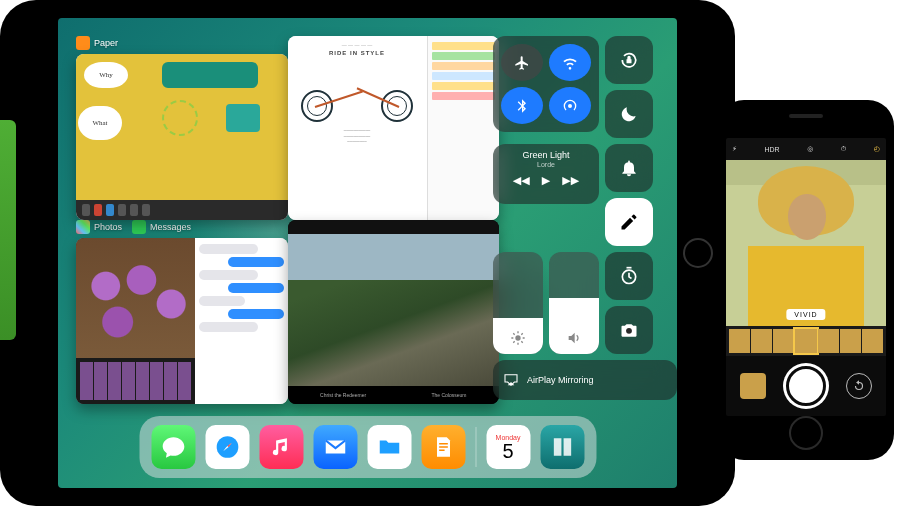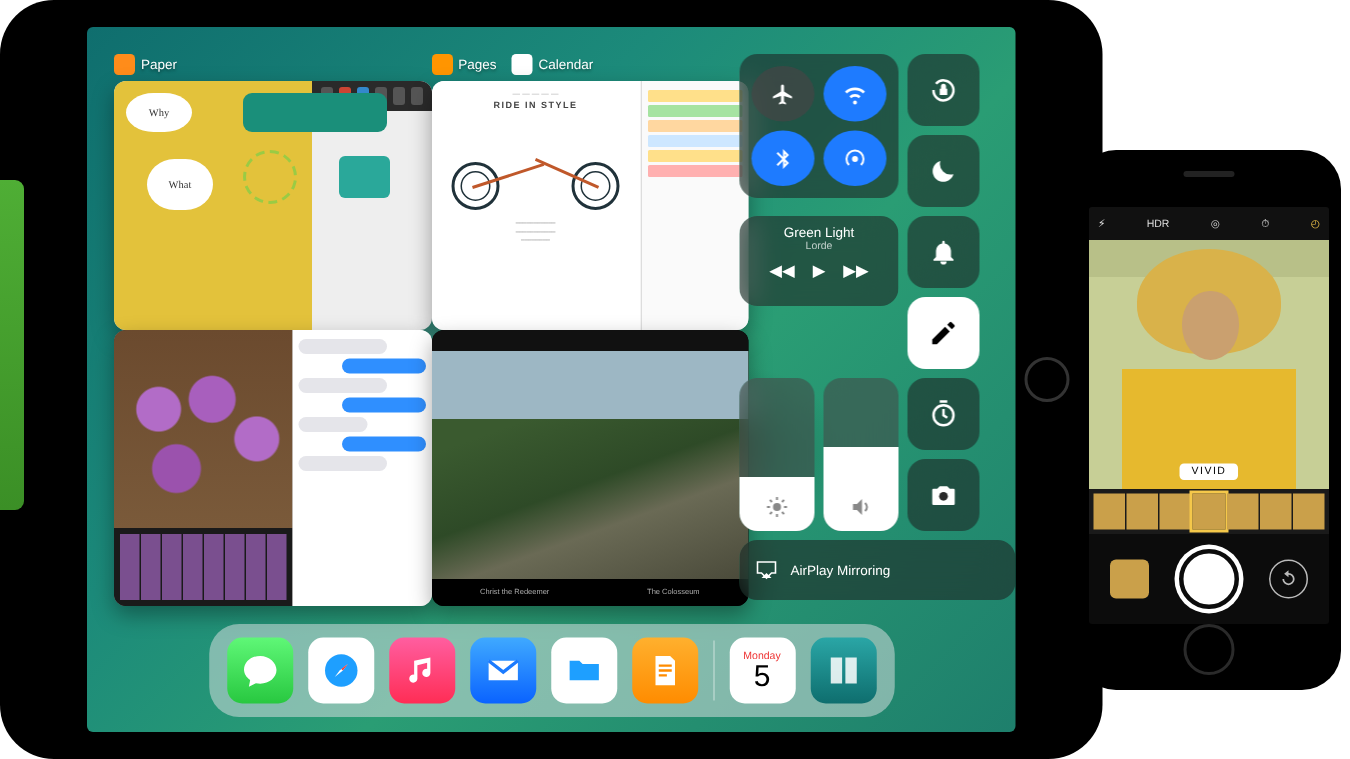--- a/index.html
+++ b/index.html
@@ -15,21 +15,21 @@
   .home-btn-ipad{position:absolute;right:22px;top:50%;transform:translateY(-50%);width:30px;height:30px;border-radius:50%;border:2px solid #333}
 
   
   .cards{position:absolute;left:18px;top:18px;right:178px;bottom:84px;display:grid;grid-template-columns:1fr 1fr;grid-template-rows:1fr 1fr;gap:0}
   .card{background:rgba(255,255,255,.0);display:flex;flex-direction:column}
   .card .hdr{display:flex;align-items:center;gap:4px;font-size:9px;color:#fff;margin-bottom:4px;text-shadow:0 1px 2px rgba(0,0,0,.4)}
   .hdr .appicon{width:14px;height:14px;border-radius:3px;display:inline-block}
   .thumb{flex:1;border-radius:8px;overflow:hidden;box-shadow:0 6px 14px rgba(0,0,0,.35);position:relative;background:#eee}
 
   
-  .paper-thumb{display:flex;}
+  .paper-thumb{display:flex;flex-direction:column}
   .paper-canvas{flex:1;background:#e3c23b;position:relative}
   .bubble{position:absolute;background:#fff;border-radius:50%/60%;display:flex;align-items:center;justify-content:center;font-family:cursive;font-size:7px;color:#333;padding:2px}
   .paper-toolbar{height:20px;background:#2a2a2a;display:flex;align-items:center;gap:4px;padding:0 6px}
   .ptool{width:8px;height:12px;background:#555;border-radius:2px}
 
   
   .split{display:flex;height:100%}
   .pages-side{flex:2;background:#fff;padding:6px;position:relative;font-size:6px;color:#444;text-align:center}
   .pages-side .ride{font-weight:600;letter-spacing:1px;margin-top:2px}
   .bike{width:88%;margin:6px auto 0;height:60px;position:relative}
@@ -136,43 +136,37 @@
     <div class="cards">
 
       <div class="card">
         <div class="hdr">
           <span class="appicon" style="background:#ff8c1a"></span>
           <span>Paper</span>
         </div>
         <div class="thumb paper-thumb">
           <div class="paper-canvas">
             <div class="bubble" style="top:8px;left:8px;width:44px;height:26px">Why</div>
-            <div class="bubble" style="top:52px;left:22px;width:44px;height:34px">What</div>
+            <div class="bubble" style="top:52px;left:2px;width:44px;height:34px">What</div>
             <div class="bubble" style="top:8px;left:86px;width:96px;height:26px;border-radius:6px;background:#1a8f7a"></div>
             <div style="position:absolute;top:46px;left:86px;width:36px;height:36px;border:2px dashed #9acb44;border-radius:50%"></div>
             <div style="position:absolute;top:50px;left:150px;width:34px;height:28px;background:#2aa89a;border-radius:4px"></div>
           </div>
           <div class="paper-toolbar">
             <span class="ptool"></span>
               <span class="ptool" style="background:#c43"></span>
               <span class="ptool" style="background:#38c"></span>
               <span class="ptool"></span>
               <span class="ptool"></span>
               <span class="ptool"></span>
           </div>
         </div>
       </div>
 
       <div class="card">
-        <div class="hdr">
-          <span class="appicon" style="background:#ff9500"></span>
-          <span>Pages</span>
-          <span class="appicon" style="background:#fff;margin-left:6px"></span>
-          <span>Calendar</span>
-        </div>
         <div class="thumb">
           <div class="split">
             <div class="pages-side">
               <div style="font-size:5px;color:#aaa">— — — — —</div>
               <div class="ride">RIDE IN STYLE</div>
               <div class="bike">
                 <div class="wheel l"></div>
                   <div class="wheel r"></div>
                   <div class="frame"></div>
               </div>
@@ -184,20 +178,26 @@
               <div class="evt" style="background:#ffd7a0"></div>
               <div class="evt" style="background:#cde7ff"></div>
               <div class="evt" style="background:#ffe08a"></div>
               <div class="evt" style="background:#ffb0b0"></div>
             </div>
           </div>
         </div>
       </div>
 
       <div class="card">
+        <div class="hdr">
+          <span class="appicon" style="background:linear-gradient(45deg,#f66,#6cf,#6f6,#fc6)"></span>
+          <span>Photos</span>
+          <span class="appicon" style="background:#30d158;margin-left:6px"></span>
+          <span>Messages</span>
+        </div>
         <div class="thumb">
           <div class="pm-split">
             <div class="photos-side">
               <div class="cactus"></div>
               <div class="photo-strip">
                 <span></span>
                   <span></span>
                   <span></span>
                   <span></span>
                   <span></span>

